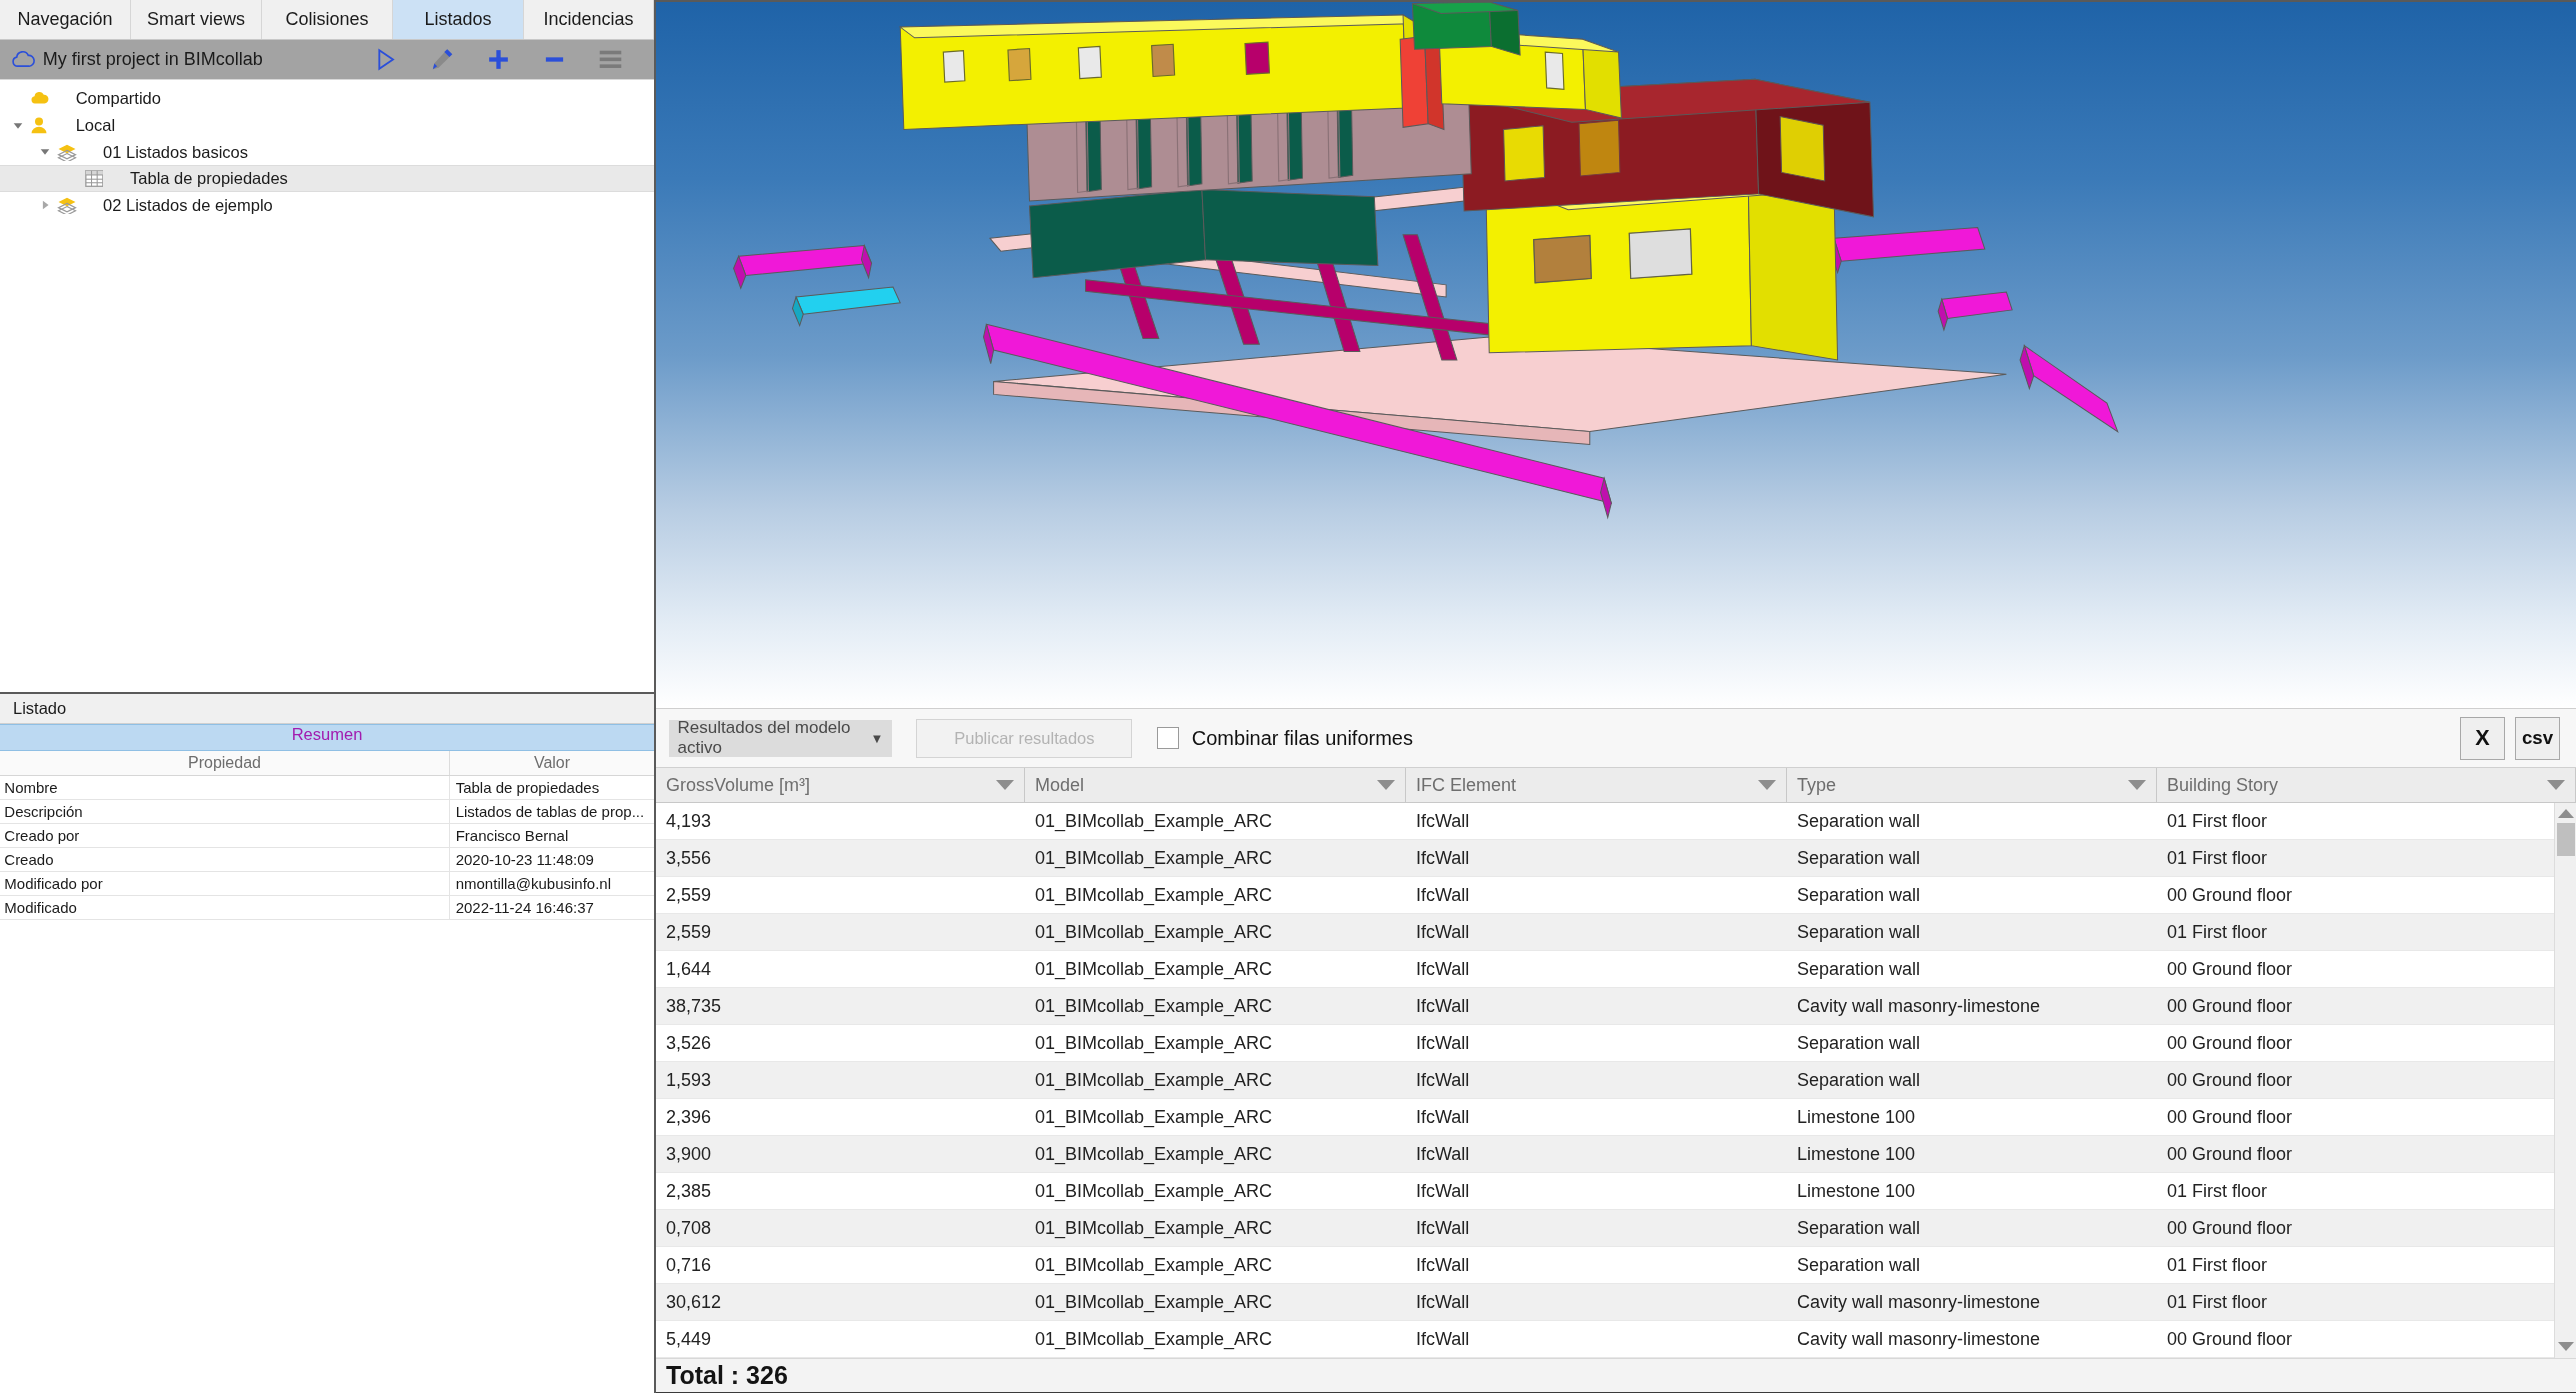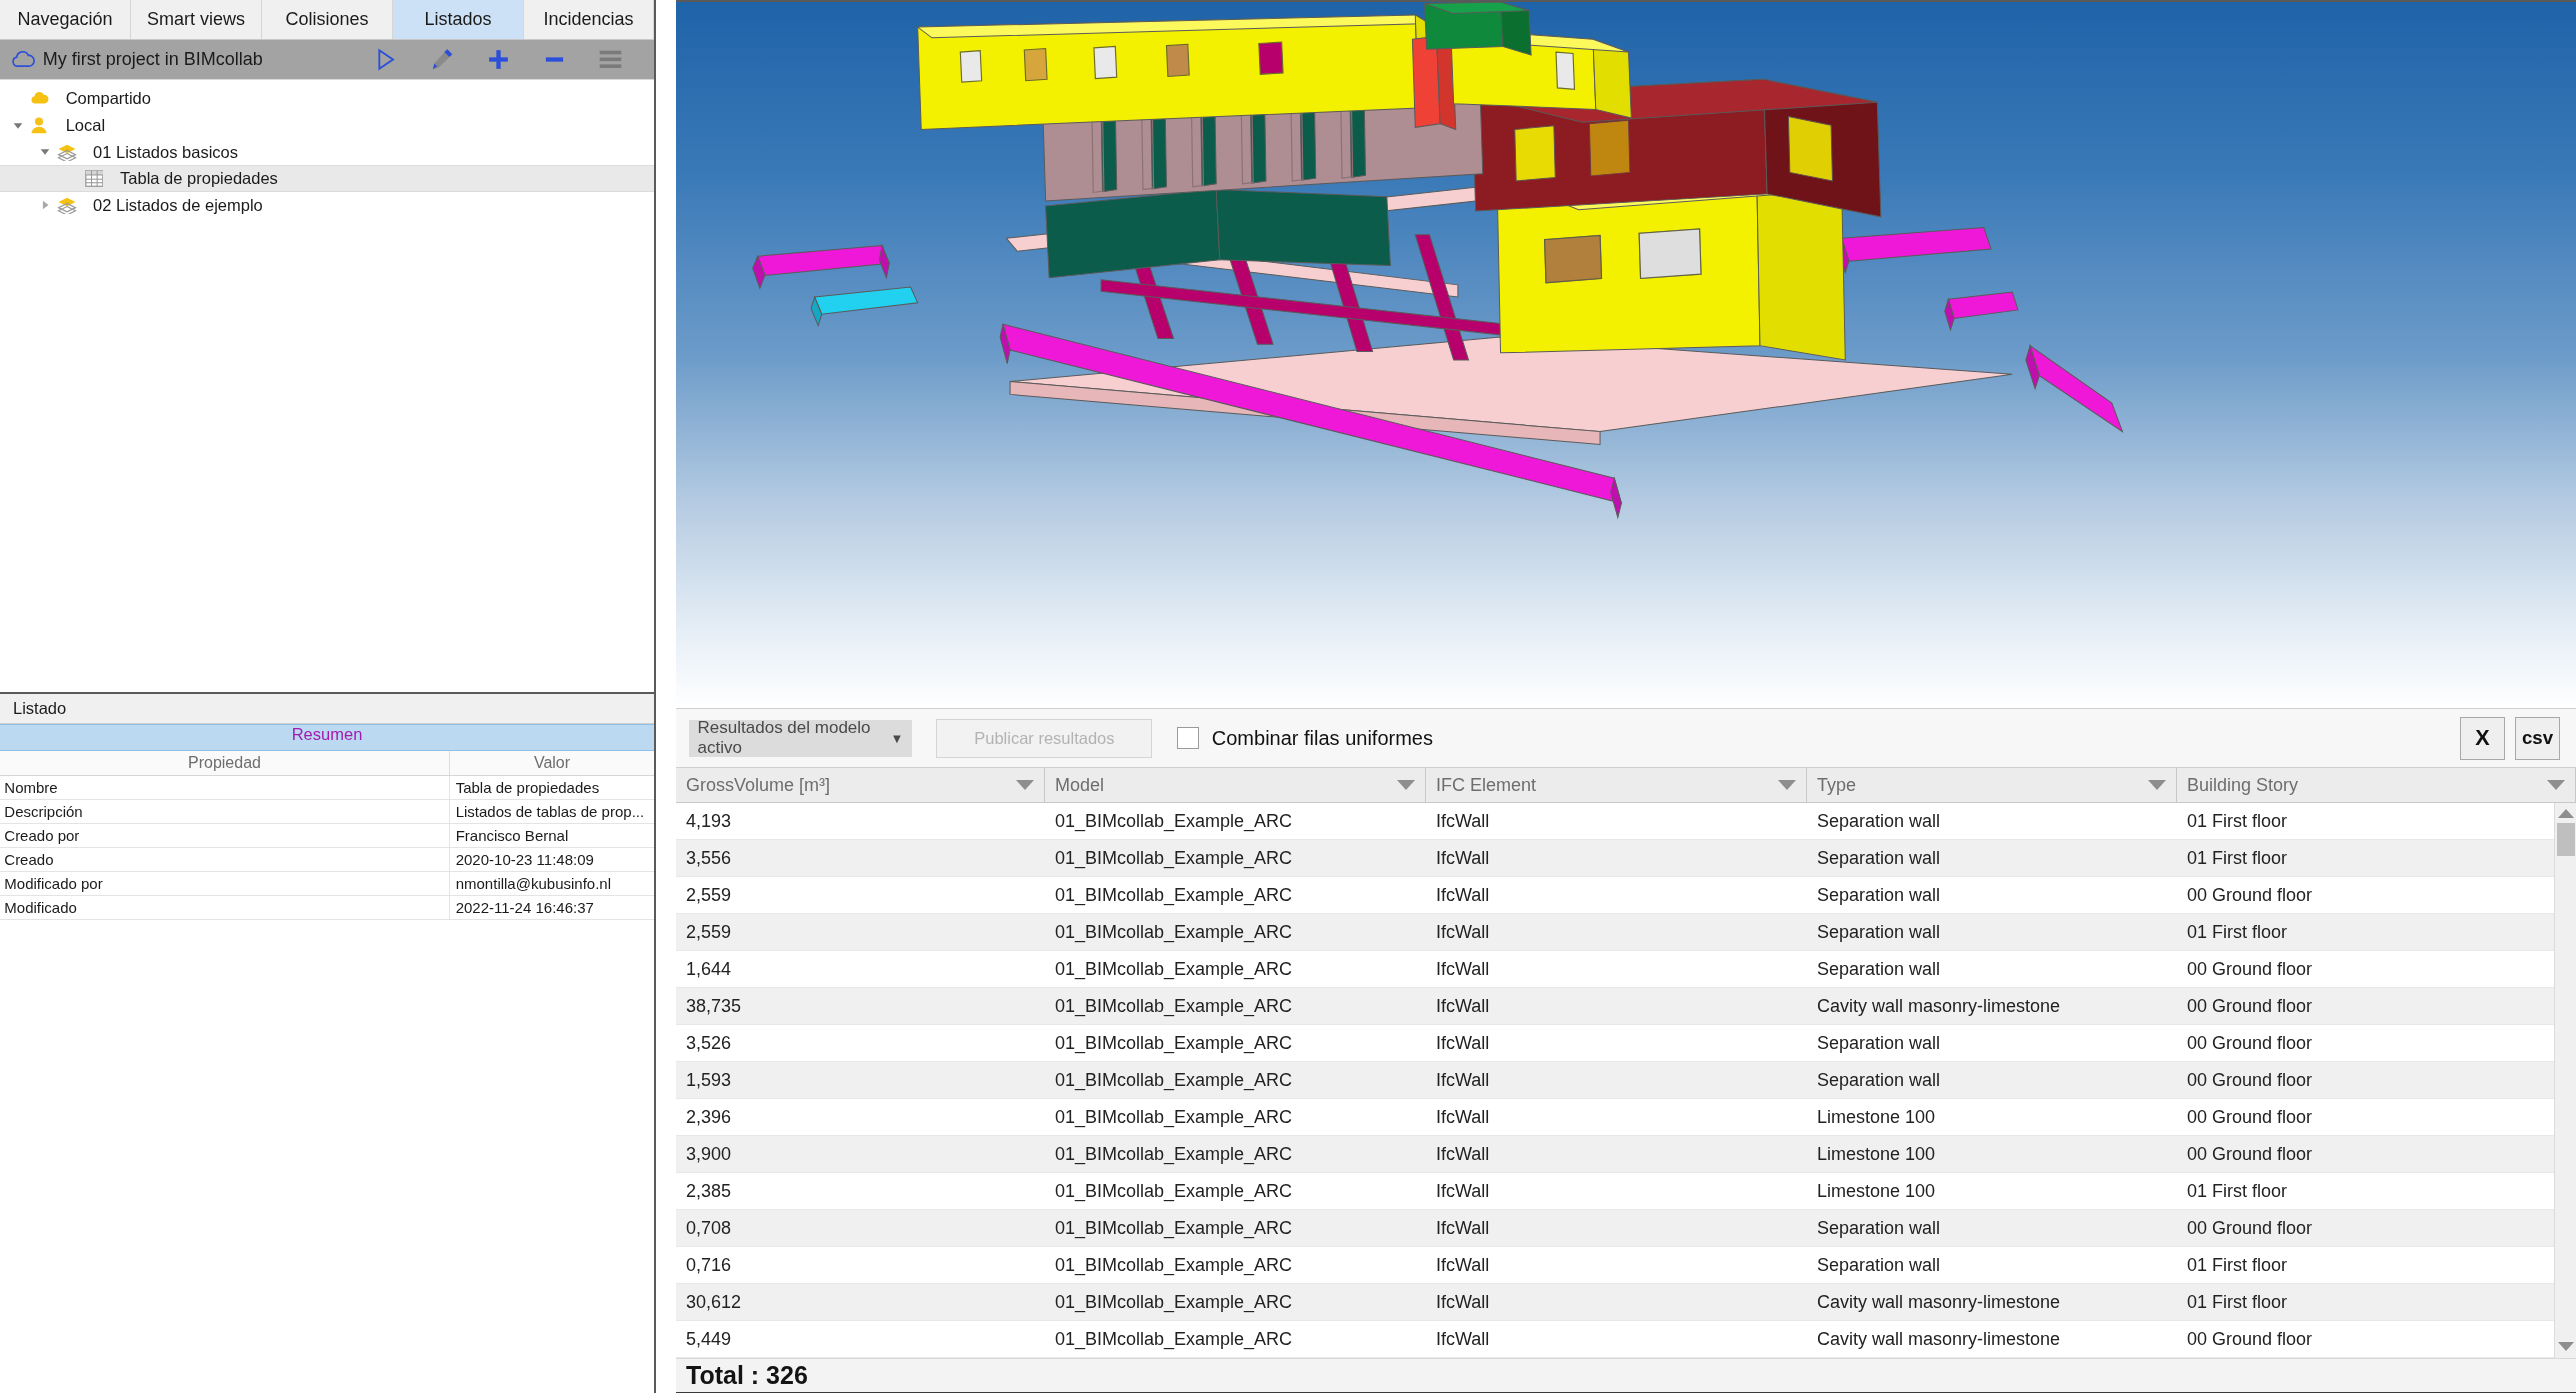--- a/index.html
+++ b/index.html
@@ -60,21 +60,21 @@
     padding-top: 5.7px; border-bottom: 2.2px solid #5a5a5a;
   }
   .tnode {
     display: flex; align-items: center;
     height: 26.6px; font-size: 16.5px; color: #1b1b1b;
     padding-right: 4.3px;
   }
   .tnode.sel { background: #e9e9e9; border-top:0.7px solid #dcdcdc; border-bottom:0.7px solid #dcdcdc; }
   .tw { width: 18.7px; flex: 0 0 18.7px; display: flex; align-items: center; justify-content: center; }
   .tico { width: 24.4px; flex: 0 0 24.4px; display: flex; align-items: center; justify-content: center; }
-  .tlabel { margin-left: 14px; white-space: nowrap; }
+  .tlabel { margin-left: 24px; white-space: nowrap; }
   .ind0 { padding-left: 8.6px; }
   .ind1 { padding-left: 8.6px; }
   .ind2 { padding-left: 36px; text-align: right; }
   .ind3 { padding-left: 63px; }
 
   
   .listado-head {
     height: 30px; flex: 0 0 30px;
     background: #f0f0f0;
     display: flex; align-items: center;
@@ -98,21 +98,21 @@
   .prop-head .c2 { flex: 1; display: flex; align-items: center; justify-content: center; }
   .prop-row {
     height: 24px; display: flex; font-size: 15px; color: #1b1b1b;
     border-bottom: 0.7px solid #e4e4e4;
   }
   .prop-row .c1 { width: 450px; display: flex; align-items: center; padding-left: 4.3px; border-right: 0.7px solid #e4e4e4; }
   .prop-row .c2 { flex: 1; display: flex; align-items: center; padding-left: 5.7px; overflow: hidden; white-space: nowrap; }
   .prop-filler { flex: 1 1 auto; background: #ffffff; }
 
   
-  .right-side { flex: 1 1 auto; display: flex; flex-direction: column; position: relative; padding-left: 20px; }
+  .right-side { flex: 1 1 auto; display: flex; flex-direction: column; position: relative; }
 
   
   .viewport {
     position: relative; height: 708px; flex: 0 0 708px;
     background: linear-gradient(to bottom, #1f63a8 0%, #3b7ab8 25%, #6c9bc9 50%, #b8cde3 72%, #e3ecf5 88%, #ffffff 100%);
     overflow: hidden;
     border-top: 2.2px solid #5a5a5a;
   }
   .viewport svg { position: absolute; inset: 0; width: 100%; height: 100%; }
 

